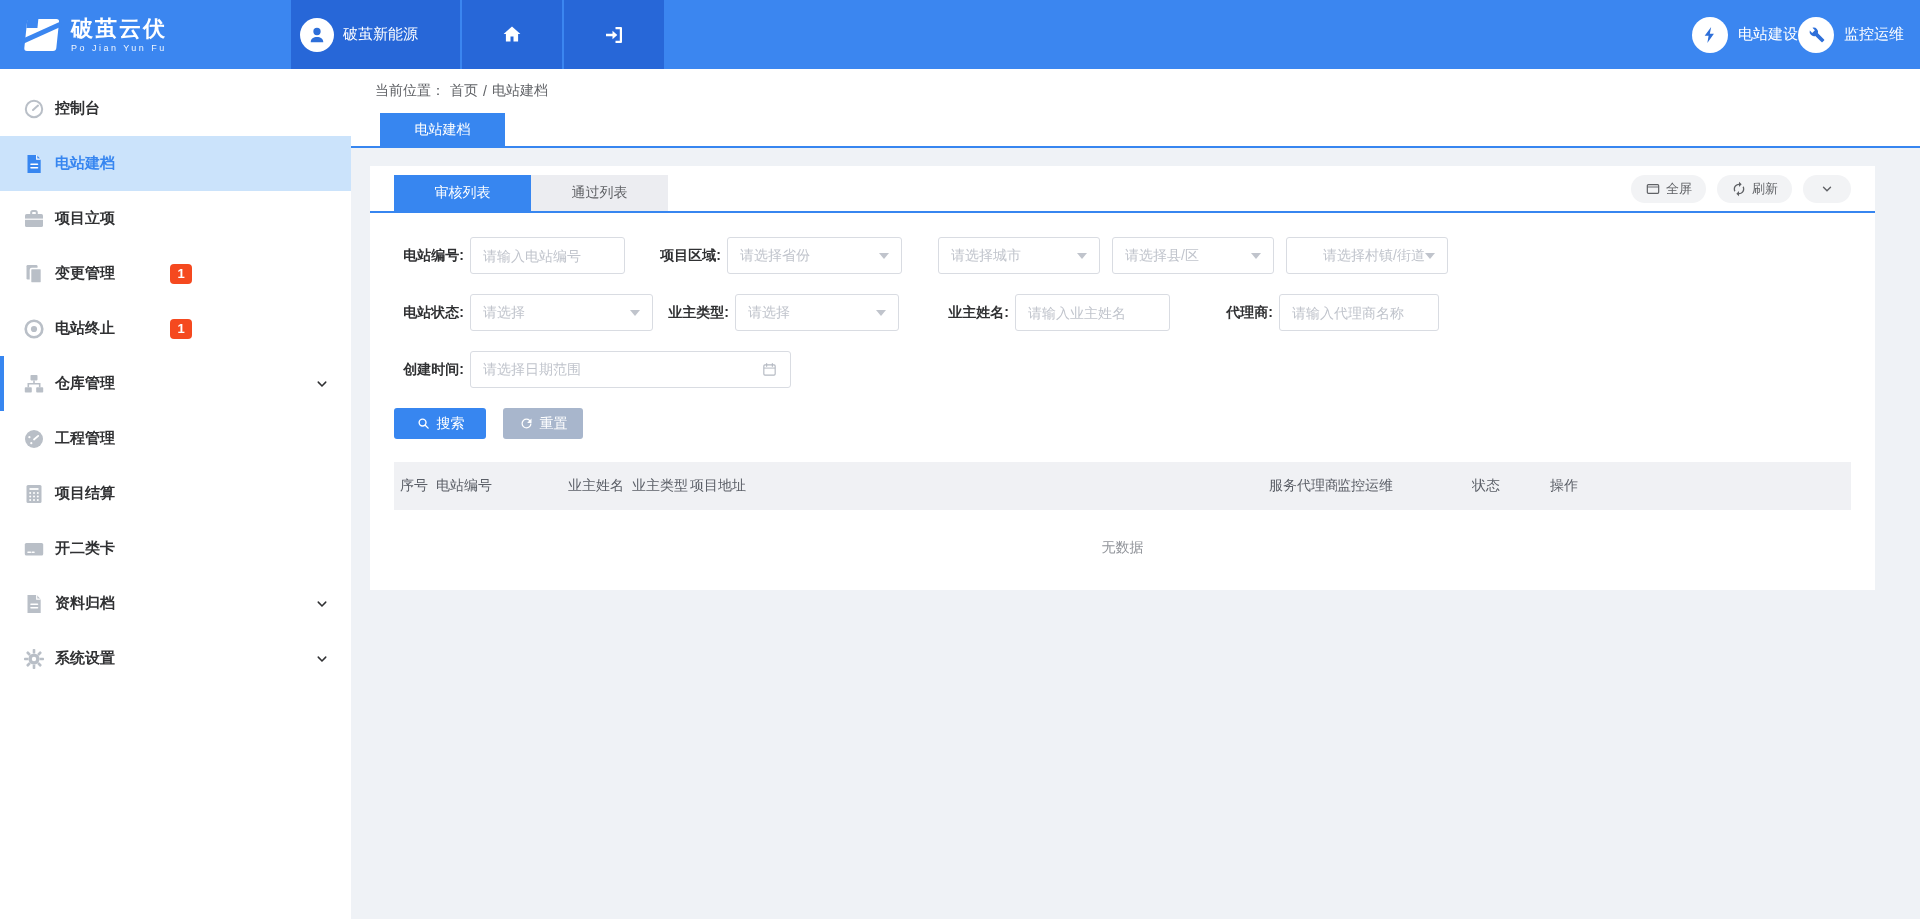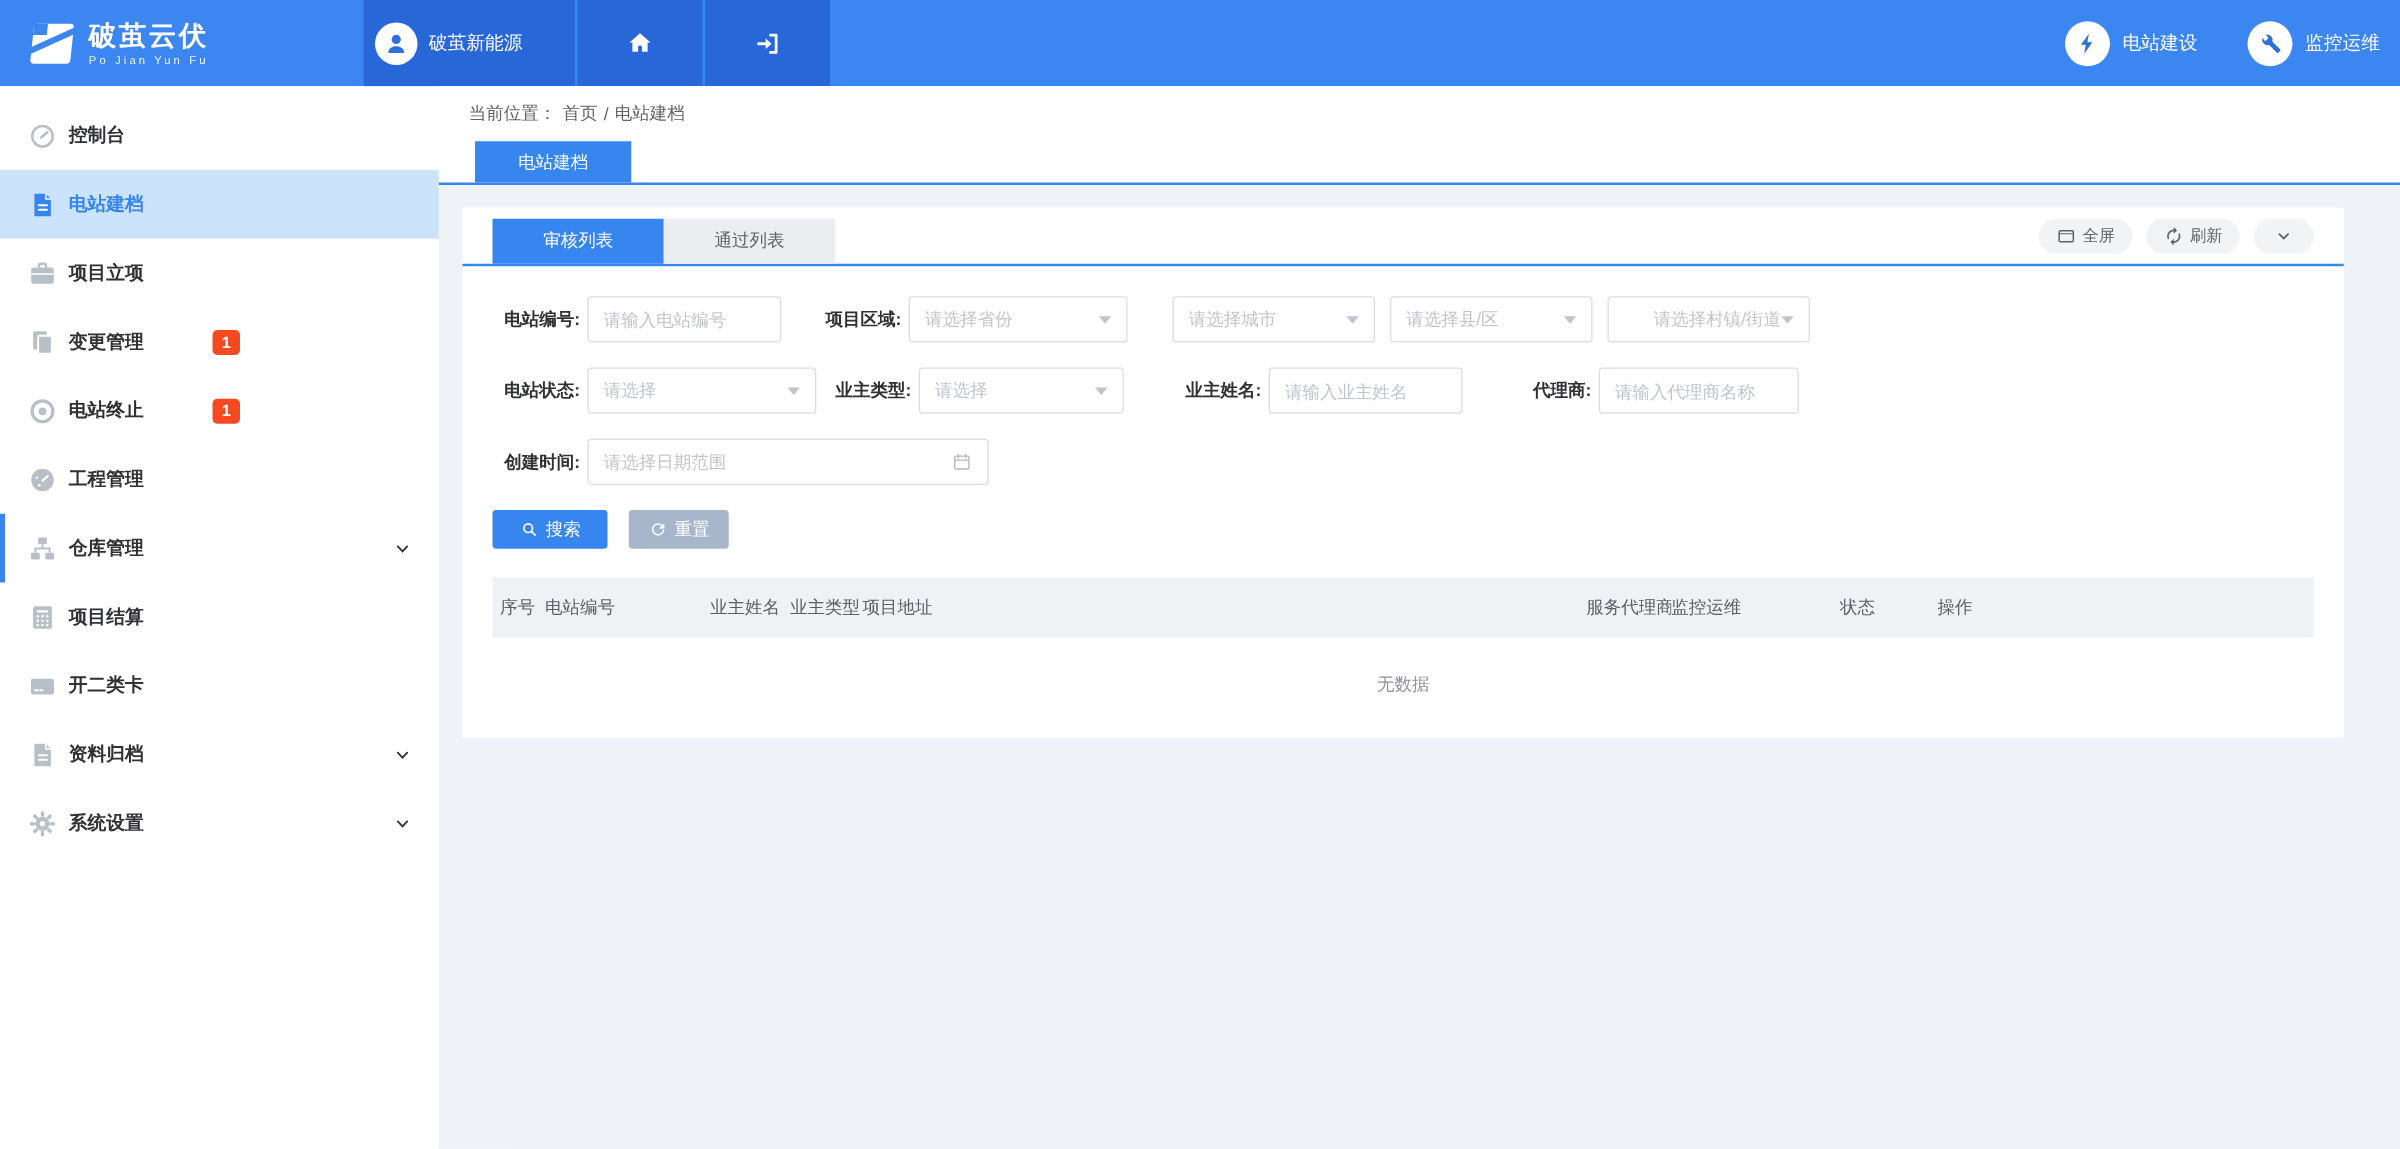--- a/index.html
+++ b/index.html
@@ -13,21 +13,21 @@
   .brand-logo { width:44px; height:44px; flex:0 0 auto; }
   .brand-text { margin-left:9px; color:#fff; }
   .brand-title { font-size:22px; font-weight:bold; letter-spacing:2px; line-height:24px; }
   .brand-sub { font-size:9px; letter-spacing:2.5px; opacity:.92; margin-top:2px; }
   .seg { background:#2767D8; display:flex; align-items:center; justify-content:center; color:#fff; cursor:pointer; }
   .seg + .seg { margin-left:2px; }
   .seg-user { width:169px; justify-content:flex-start; padding-left:9px; }
   .avatar { width:34px; height:34px; border-radius:50%; background:#fff; display:flex; align-items:center; justify-content:center; }
   .seg-user-label { font-size:15px; margin-left:9px; }
   .seg-icon { width:100px; }
-  .topbar-right { margin-left:auto; display:flex; align-items:center; gap:40px; padding-right:16px; }
+  .topbar-right { margin-left:auto; display:flex; align-items:center; padding-right:16px; }
   .tb-item { display:flex; align-items:center; gap:10px; color:#fff; font-size:15px; cursor:pointer; }
   .circle-ic { width:36px; height:36px; border-radius:50%; background:#fff; display:flex; align-items:center; justify-content:center; }
 
   
   .layout { flex:1; display:flex; min-height:0; }
 
   
   .sidebar { width:351px; background:#fff; padding-top:12px; flex:0 0 auto; }
   .side-item { height:55px; display:flex; align-items:center; padding:0 20px 0 22px; position:relative; cursor:pointer; }
   .side-item .ic { width:24px; height:24px; margin-right:9px; color:#B9BFC7; flex:0 0 auto; }
@@ -193,41 +193,41 @@
 
       <div class="side-item">
         <svg class="ic" viewBox="0 0 24 24">
           <circle cx="12" cy="12" r="8.3" fill="none" stroke="currentColor" stroke-width="2.6"></circle>
           <circle cx="12" cy="12" r="3.1" fill="currentColor"></circle>
         </svg>
         <span class="side-label">电站终止</span>
         <span class="badge">1</span>
       </div>
 
+      <div class="side-item accent">
+        <svg class="ic" viewBox="0 0 24 24">
+          <rect x="8.5" y="3" width="7" height="5.4" rx="0.8" fill="currentColor"></rect>
+          <rect x="2.8" y="15.2" width="7" height="5.4" rx="0.8" fill="currentColor"></rect>
+          <rect x="14.2" y="15.2" width="7" height="5.4" rx="0.8" fill="currentColor"></rect>
+          <path d="M12 8.4v3.4M6.3 15.2v-3.4h11.4v3.4" fill="none" stroke="currentColor" stroke-width="1.6"></path>
+        </svg>
+        <span class="side-label">仓库管理</span>
+        <svg class="chev" viewBox="0 0 24 24">
+          <path d="M7 9.5l5 5.2 5-5.2" stroke="currentColor" stroke-width="2" fill="none" stroke-linecap="round"></path>
+        </svg>
+      </div>
+
       <div class="side-item">
         <svg class="ic" viewBox="0 0 24 24">
           <circle cx="12" cy="12" r="9" fill="currentColor"></circle>
           <path d="M12 12.5l4.2-3.6" stroke="#fff" stroke-width="1.8" stroke-linecap="round"></path>
           <circle cx="7.4" cy="10.2" r="1.1" fill="#fff"></circle>
           <circle cx="9.3" cy="16.2" r="1.1" fill="#fff"></circle>
         </svg>
         <span class="side-label">工程管理</span>
-      </div>
-
-      <div class="side-item accent">
-        <svg class="ic" viewBox="0 0 24 24">
-          <rect x="8.5" y="3" width="7" height="5.4" rx="0.8" fill="currentColor"></rect>
-          <rect x="2.8" y="15.2" width="7" height="5.4" rx="0.8" fill="currentColor"></rect>
-          <rect x="14.2" y="15.2" width="7" height="5.4" rx="0.8" fill="currentColor"></rect>
-          <path d="M12 8.4v3.4M6.3 15.2v-3.4h11.4v3.4" fill="none" stroke="currentColor" stroke-width="1.6"></path>
-        </svg>
-        <span class="side-label">仓库管理</span>
-        <svg class="chev" viewBox="0 0 24 24">
-          <path d="M7 9.5l5 5.2 5-5.2" stroke="currentColor" stroke-width="2" fill="none" stroke-linecap="round"></path>
-        </svg>
       </div>
 
       <div class="side-item">
         <svg class="ic" viewBox="0 0 24 24">
           <rect x="4.5" y="3" width="15" height="18" rx="1.5" fill="currentColor"></rect>
           <path d="M7.5 7h9" stroke="#fff" stroke-width="1.8"></path>
           <g fill="#fff">
             <circle cx="8.2" cy="11" r="1"></circle>
               <circle cx="12" cy="11" r="1"></circle>
               <circle cx="15.8" cy="11" r="1"></circle>

